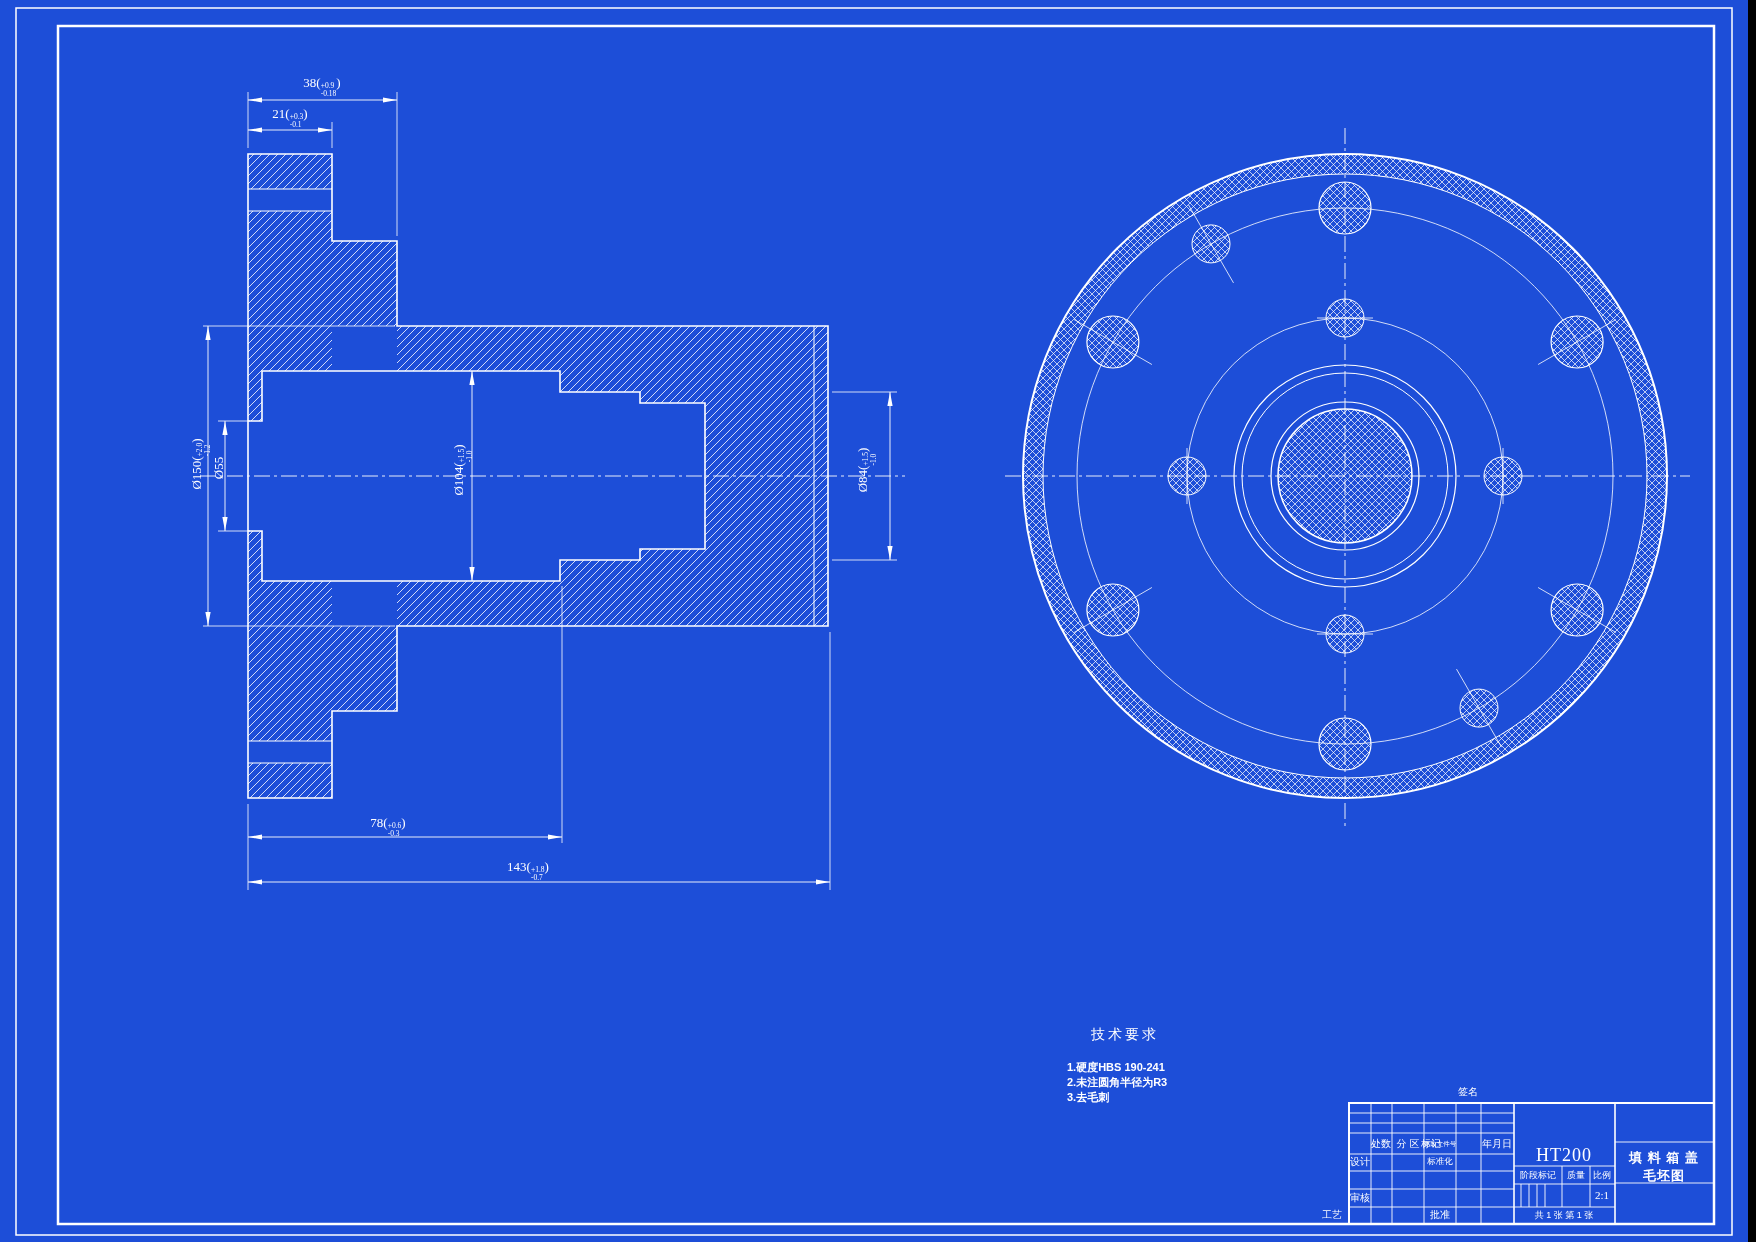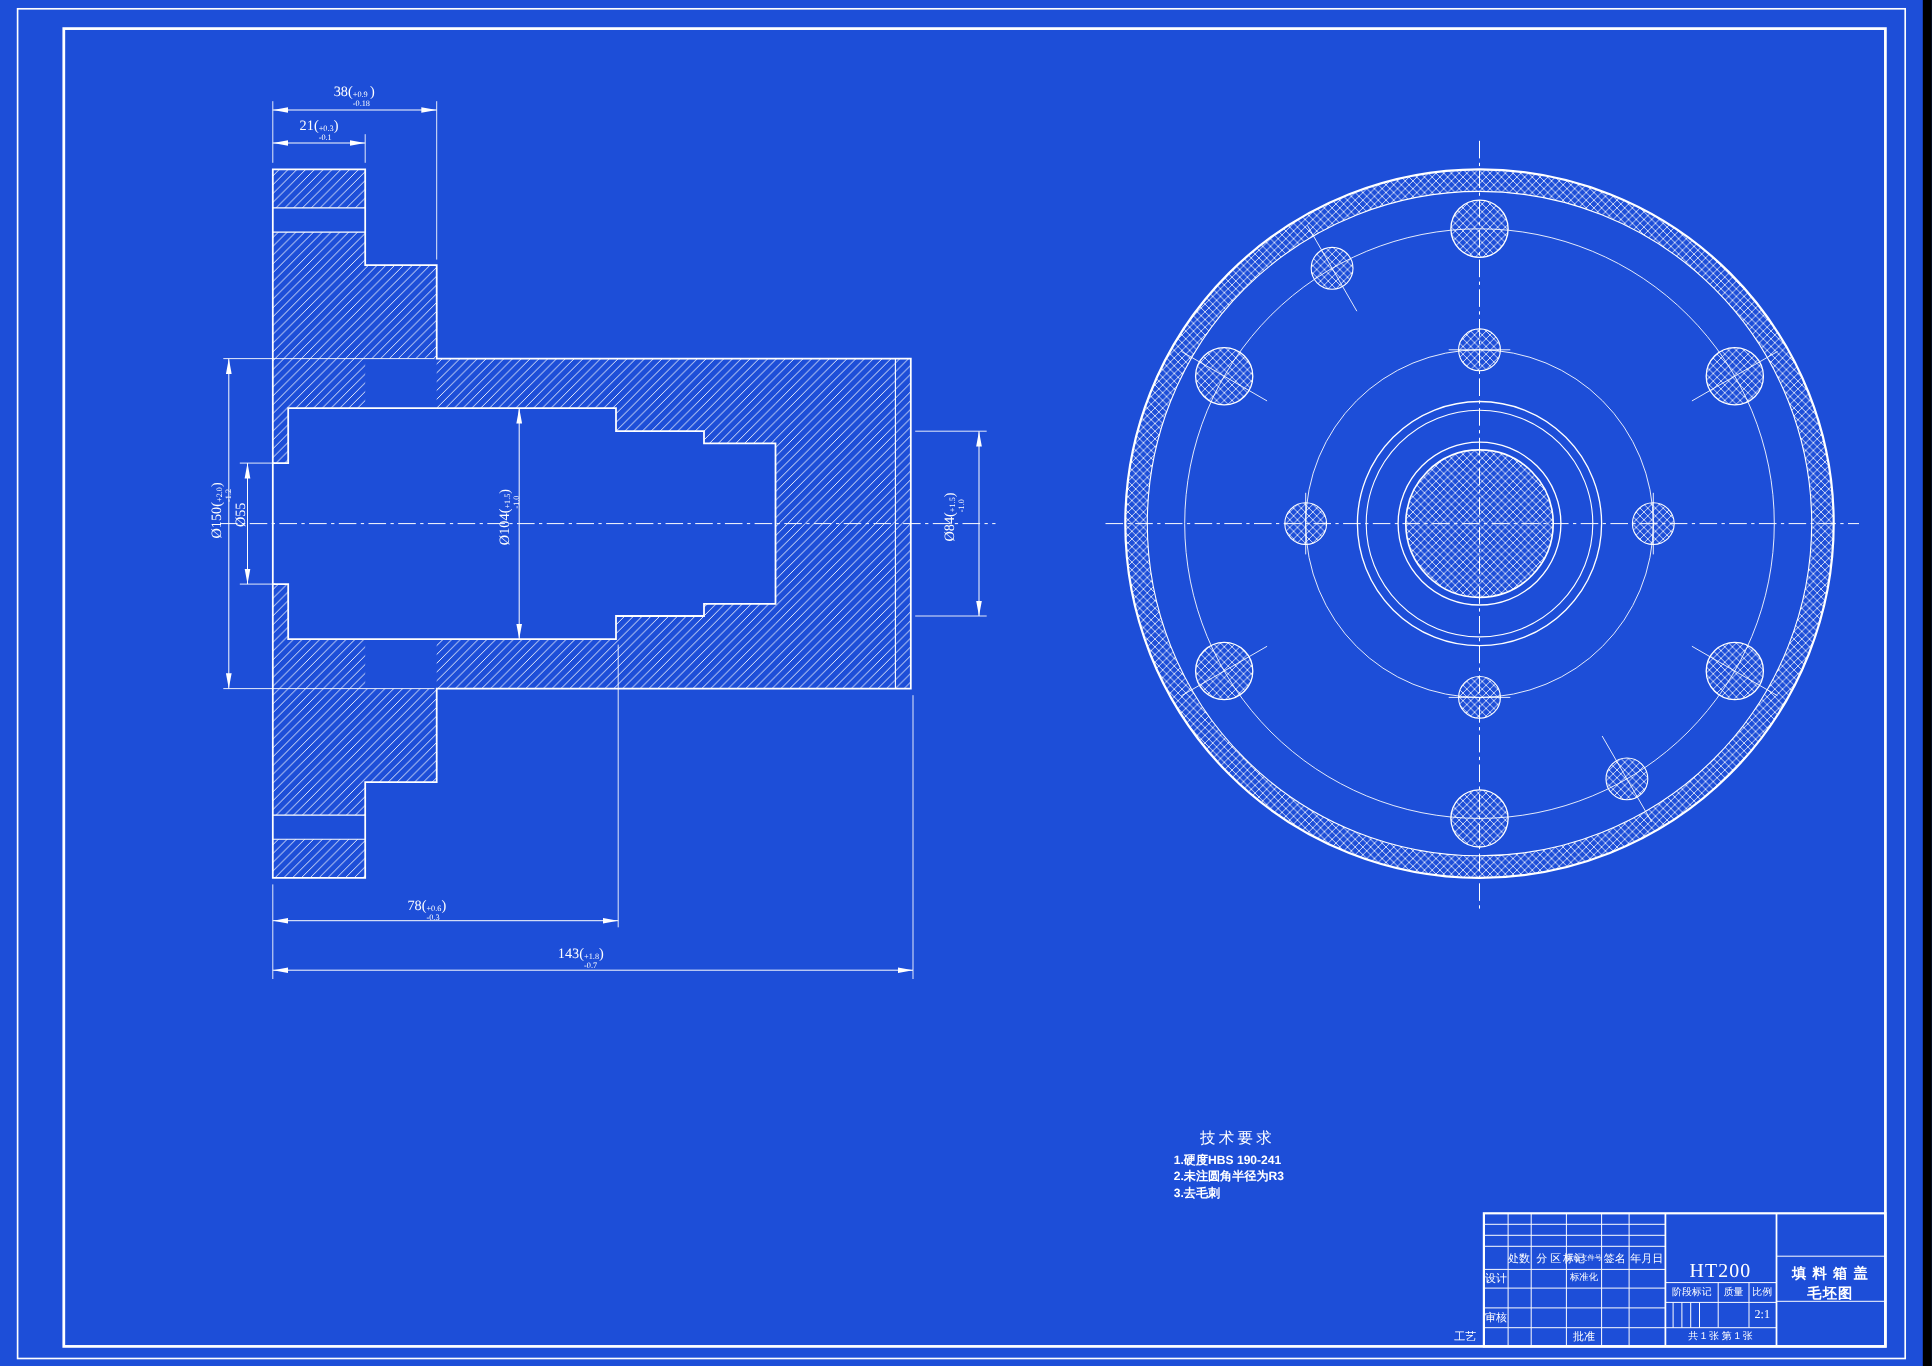--- a/index.html
+++ b/index.html
@@ -5,21 +5,21 @@
   html,body{margin:0;padding:0;background:#000;}
   .stage{position:relative;width:1748px;height:1242px;background:#1d4ed8;overflow:hidden;
          font-family:"Liberation Sans",sans-serif;}
   svg{position:absolute;left:0;top:0;}
   .txt{position:absolute;color:#fff;white-space:nowrap;transform:translate(-50%,-50%);}
   .dim{font-family:"Liberation Serif",serif;font-size:13px;}
   .dim.vert{transform:translate(-50%,-50%) rotate(-90deg);}
   .tol{display:inline-flex;flex-direction:column;font-size:7.5px;line-height:7.5px;
        text-align:left;vertical-align:-1px;}
   .techreq{position:absolute;left:1067px;top:1026px;color:#fff;}
-  .tr-title{font-size:14px;letter-spacing:3px;margin-left:24px;margin-bottom:4px;}
+  .tr-title{font-size:14px;letter-spacing:3px;margin-left:24px;margin-bottom:16px;}
   .tr-item{font-size:11px;line-height:15px;font-weight:bold;}
   .tb{font-size:10px;}
   .tb-small{font-size:6.5px;}
   .tb-mat{font-family:"Liberation Serif",serif;font-size:18px;letter-spacing:1px;margin-top:21px;}
   .tb-name{font-size:13px;letter-spacing:1px;font-weight:bold;}
   .tb-scale{font-family:Liberation Serif, serif;font-size:11px;}
 </style>
 </head>
 <body>
 
@@ -231,21 +231,21 @@
 </div>
 
 <div class="txt tb-mat" style="left:1564px;top:1134px">HT200</div>
 <div class="txt tb-name" style="left:1664px;top:1158px">填 料 箱 盖</div>
 <div class="txt tb-name" style="left:1664px;top:1176px">毛坯图</div>
 
 <div class="txt tb" style="left:1431px;top:1144px">标记</div>
 <div class="txt tb" style="left:1381px;top:1144px">处数</div>
 <div class="txt tb" style="left:1408px;top:1144px">分 区</div>
 <div class="txt tb-small" style="left:1440px;top:1144px;color:#fff">更改文件号</div>
-<div class="txt tb" style="left:1468px;top:1144px">签名</div>
+<div class="txt tb" style="left:1468px;top:1092px">签名</div>
 <div class="txt tb" style="left:1497px;top:1144px">年月日</div>
 
 <div class="txt tb" style="left:1360px;top:1162px">设计</div>
 <div class="txt tb" style="left:1440px;top:1162px;font-size:8.5px">标准化</div>
 <div class="txt tb" style="left:1360px;top:1198px">审核</div>
 <div class="txt tb" style="left:1332px;top:1215px">工艺</div>
 <div class="txt tb" style="left:1440px;top:1215px">批准</div>
 
 <div class="txt tb" style="left:1538px;top:1175px;font-size:9px">阶段标记</div>
 <div class="txt tb" style="left:1576px;top:1175px;font-size:9px">质量</div>

